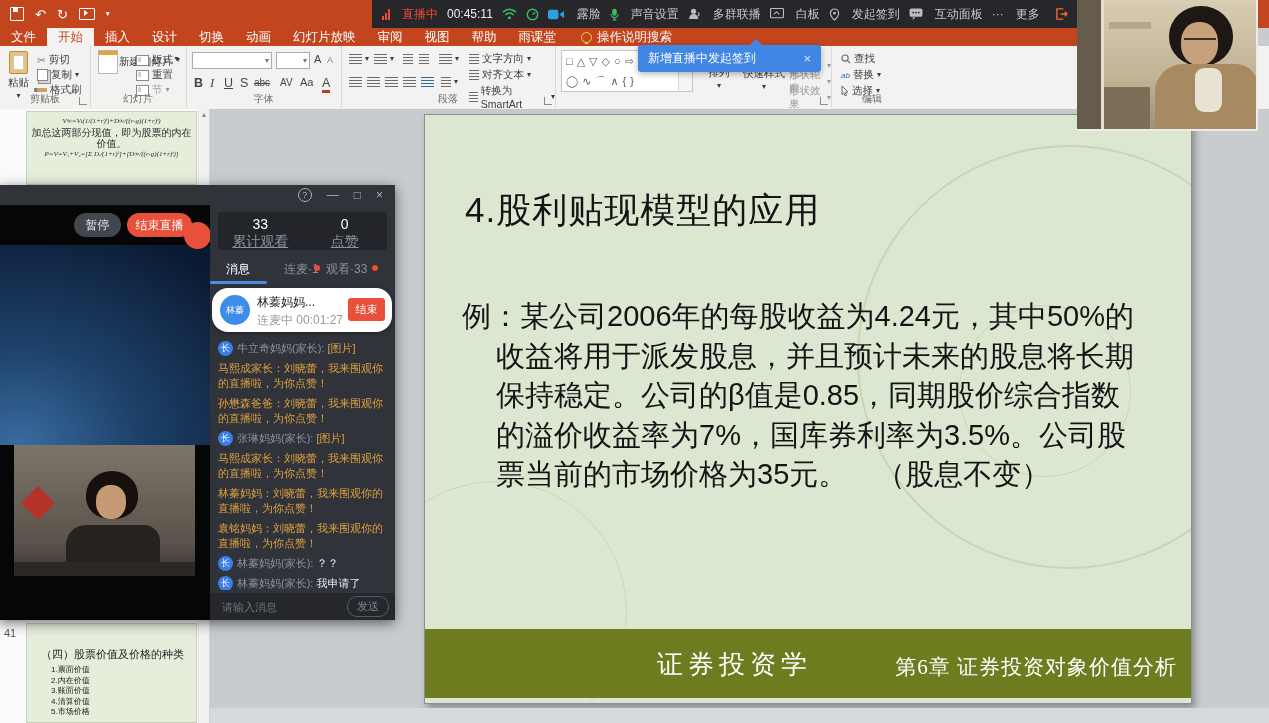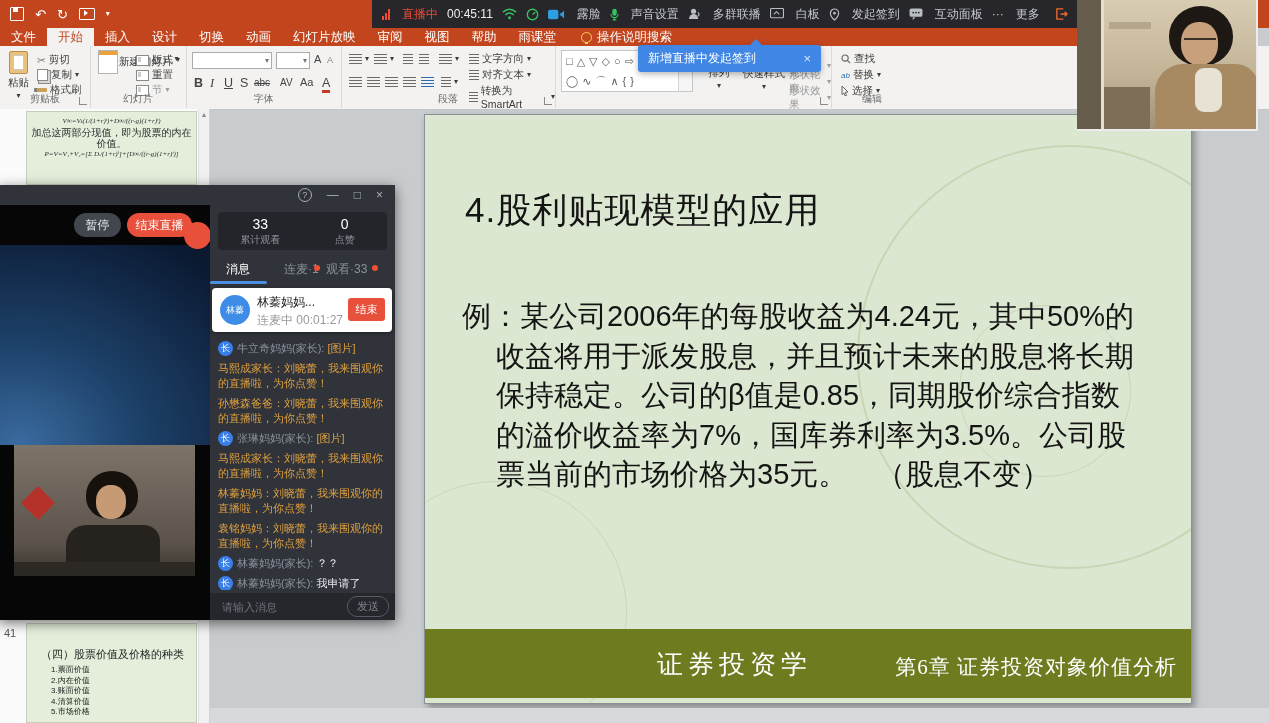--- a/index.html
+++ b/index.html
@@ -101,28 +101,28 @@
   .cam2{position:absolute;left:16px;top:240px;width:181px;height:131px;background:linear-gradient(#7d7469,#5b534b 75%,#3a342e);overflow:hidden;}
   .diam{position:absolute;left:12px;top:46px;width:24px;height:24px;background:#b5322a;transform:rotate(45deg);}
   .p2hair{position:absolute;left:72px;top:26px;width:52px;height:48px;background:#16110d;border-radius:50% 50% 45% 45%;}
   .p2face{position:absolute;left:82px;top:40px;width:30px;height:34px;background:#c59a74;border-radius:46%;}
   .p2body{position:absolute;left:52px;top:80px;width:94px;height:52px;background:#26221e;border-radius:20px 16px 0 0;}
   .p2sofa{position:absolute;left:0;bottom:0;width:100%;height:14px;background:#2c2824;}
   .chatp{position:absolute;left:212px;top:20px;width:185px;height:415px;background:#303339;}
   .stats{position:absolute;left:8px;top:7px;width:169px;height:38px;background:#23252b;border-radius:4px;display:flex;}
   .stat{flex:1;text-align:center;padding-top:4px;}
   .stat .v{font-size:14px;color:#fff;}
-  .stat .l{font-size:10px;color:#8b919c;margin-top:1px;}
+  .stat .l{font-size:14px;color:#8b919c;margin-top:1px;text-decoration:underline;}
   .ctabs{position:absolute;left:0;top:52px;width:100%;height:26px;font-size:12px;color:#8b919c;}
   .ctab-msg{position:absolute;left:16px;top:4px;color:#fff;}
   .ctab-mic{position:absolute;left:74px;top:4px;}
   .ctab-watch{position:absolute;left:116px;top:4px;}
   .rdot{position:absolute;top:8px;width:6px;height:6px;border-radius:50%;background:#ee4f33;}
   .underl{position:absolute;left:0;top:24px;width:57px;height:3px;background:#4a90e2;border-radius:2px;}
-  .pinned{position:absolute;left:2px;top:83px;width:180px;height:44px;background:#fff;border-radius:4px;box-shadow:0 1px 4px rgba(0,0,0,.4);}
+  .pinned{position:absolute;left:2px;top:83px;width:180px;height:44px;background:#fff;border-radius:16px;box-shadow:0 1px 4px rgba(0,0,0,.4);}
   .pav{position:absolute;left:8px;top:7px;width:30px;height:30px;border-radius:50%;background:#3d8de8;color:#fff;font-size:9px;
        display:flex;align-items:center;justify-content:center;}
   .pname{position:absolute;left:45px;top:6px;font-size:12px;color:#222;}
   .pstat{position:absolute;left:45px;top:24px;font-size:12px;color:#999;}
   .pend{position:absolute;right:7px;top:10px;width:37px;height:23px;background:#e8503c;border-radius:3px;color:#fff;font-size:11px;
         line-height:23px;text-align:center;}
   .msgs{position:absolute;left:0;top:132px;width:100%;height:253px;padding:4px 8px 0;box-sizing:border-box;overflow:hidden;}
   .msg{margin-bottom:5px;font-size:11px;line-height:15px;}
   .msg .badge{display:inline-block;width:15px;height:15px;border-radius:50%;background:#3a7ee8;color:#fff;font-size:9px;
               text-align:center;line-height:15px;margin-right:4px;vertical-align:top;}

